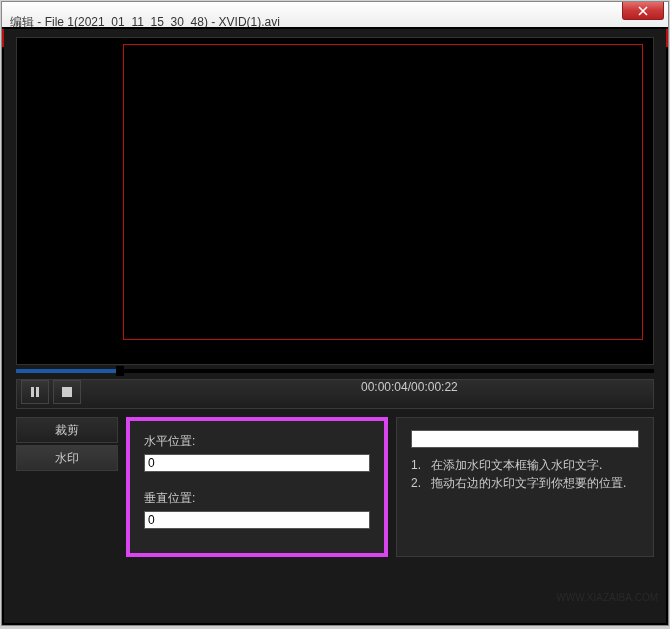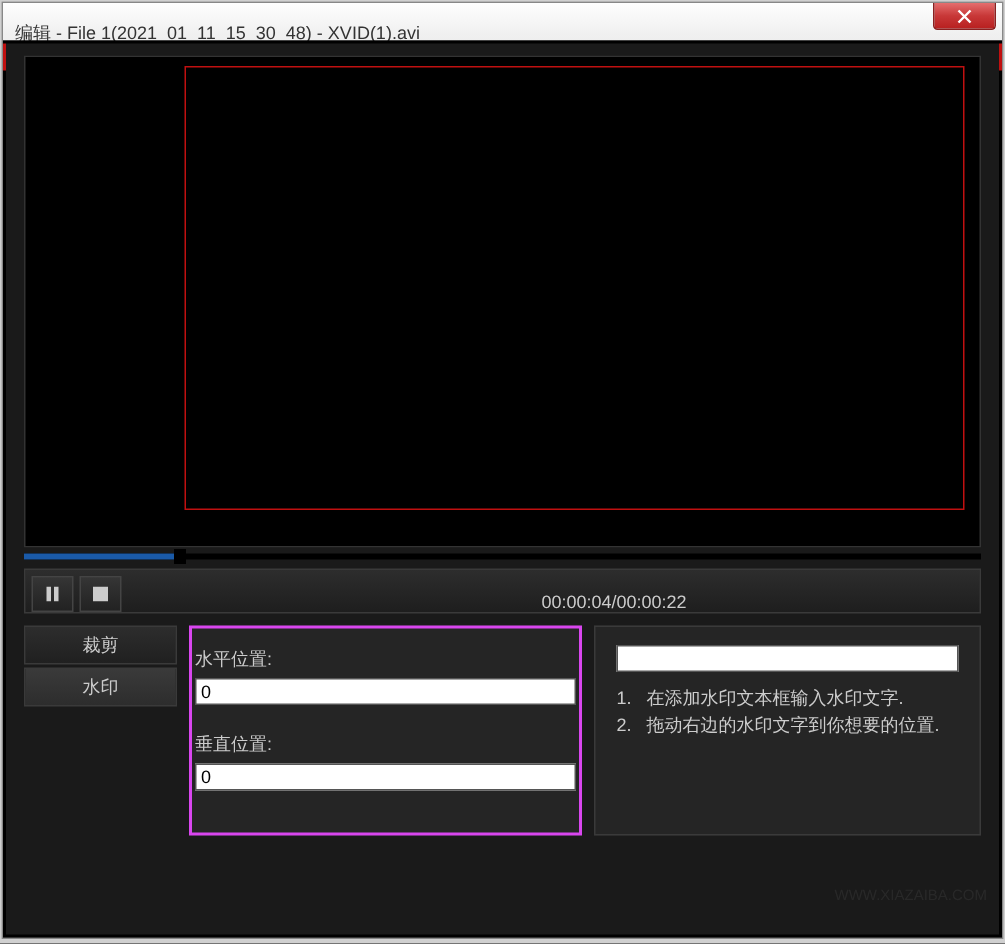--- a/index.html
+++ b/index.html
@@ -11,29 +11,29 @@
 .close-btn svg { width: 10px; height: 10px; }
 .content { position: absolute; top: 25px; left: 0; right: 0; bottom: 0; background: #1a1a1a; border: 2px solid #000; }
 .red-accent-left { position: absolute; left: -2px; top: 0; width: 2px; height: 18px; background: #c01010; }
 .red-accent-right { position: absolute; right: -2px; top: 0; width: 2px; height: 18px; background: #c01010; }
 .preview-area { position: absolute; top: 8px; left: 12px; right: 12px; height: 328px; background: #000; border: 1px solid #333; }
 .red-box { position: absolute; top: 6px; left: 106px; width: 520px; height: 296px; border: 1px solid #c01010; }
 .progress-area { position: absolute; top: 337px; left: 12px; right: 12px; height: 10px; }
 .progress-bg { position: absolute; left: 0; right: 0; top: 3px; height: 4px; background: #000; }
 .progress-fill { position: absolute; left: 0; width: 105px; top: 3px; height: 4px; background: #1a5aa8; }
 .progress-marker { position: absolute; left: 100px; top: 0; width: 8px; height: 10px; background: #000; }
-.controls-bar { position: absolute; top: 350px; left: 12px; right: 12px; height: 30px; background: linear-gradient(to bottom, #2d2d2d, #1e1e1e); border: 1px solid #3a3a3a; display: flex; align-items: flex-end; }
+.controls-bar { position: absolute; top: 350px; left: 12px; right: 12px; height: 30px; background: linear-gradient(to bottom, #2d2d2d, #1e1e1e); border: 1px solid #3a3a3a; display: flex; align-items: flex-start; }
 .ctrl-btn { width: 28px; height: 24px; margin-left: 4px; background: linear-gradient(to bottom, #353535, #222); border: 1px solid #444; display: flex; align-items: center; justify-content: center; cursor: pointer; }
 .ctrl-btn svg { fill: #ccc; }
 .time-display { color: #ccc; font-size: 12px; margin-left: 280px; }
 .editor-row { position: absolute; top: 388px; left: 12px; right: 12px; height: 140px; display: flex; }
 .tabs-col { width: 102px; display: flex; flex-direction: column; }
 .tab { height: 26px; background: linear-gradient(to bottom, #2d2d2d, #202020); border: 1px solid #3a3a3a; color: #ccc; display: flex; align-items: center; justify-content: center; margin-bottom: 2px; cursor: pointer; font-size: 12px; }
 .tab.active { background: linear-gradient(to bottom, #3a3a3a, #2d2d2d); }
-.panel-left { flex: 1; margin-left: 8px; background: #252525; border: 2px solid #d946ef; padding: 12px 2px; }
+.panel-left { flex: 1; margin-left: 8px; background: #252525; border: 4px solid #d946ef; padding: 12px 14px; }
 .panel-right { width: 258px; margin-left: 8px; background: #252525; border: 1px solid #3a3a3a; padding: 12px 14px; }
 .field-label { color: #ccc; font-size: 12px; margin-bottom: 4px; display: block; }
 .field-input { width: 100%; height: 18px; background: #fff; border: 1px solid #555; padding: 1px 3px; font-size: 12px; color: #000; }
 .field-group { margin-bottom: 18px; }
 .instructions { color: #ccc; font-size: 12px; margin-top: 8px; line-height: 1.5; }
 .instructions .line { display: flex; }
 .instructions .num { width: 20px; flex-shrink: 0; }
 .footer-btns { position: absolute; bottom: 14px; right: 18px; display: flex; gap: 20px; }
 .footer-btn { width: 78px; height: 22px; background: linear-gradient(to bottom, #353535, #1e1e1e); border: 1px solid #444; border-radius: 10px; color: #ccc; font-size: 12px; display: flex; align-items: center; justify-content: center; cursor: pointer; }
 .watermark-bg { position: absolute; bottom: 0; right: 0; color: rgba(150,150,150,0.15); font-size: 40px; font-weight: bold; pointer-events: none; letter-spacing: 4px; }

